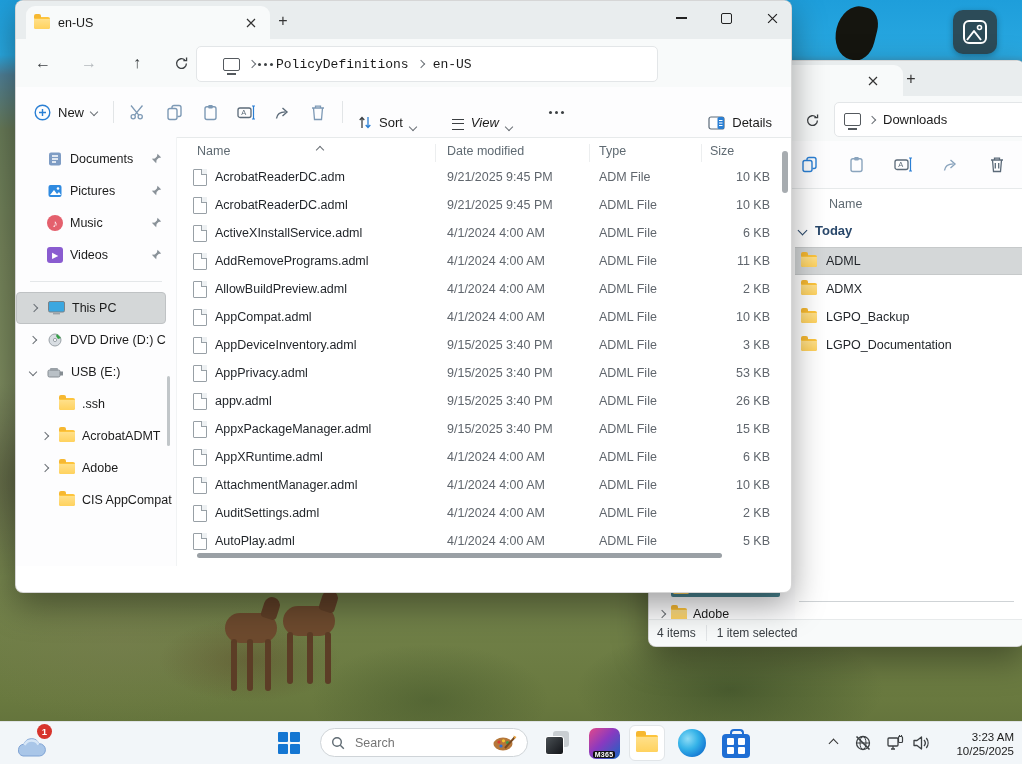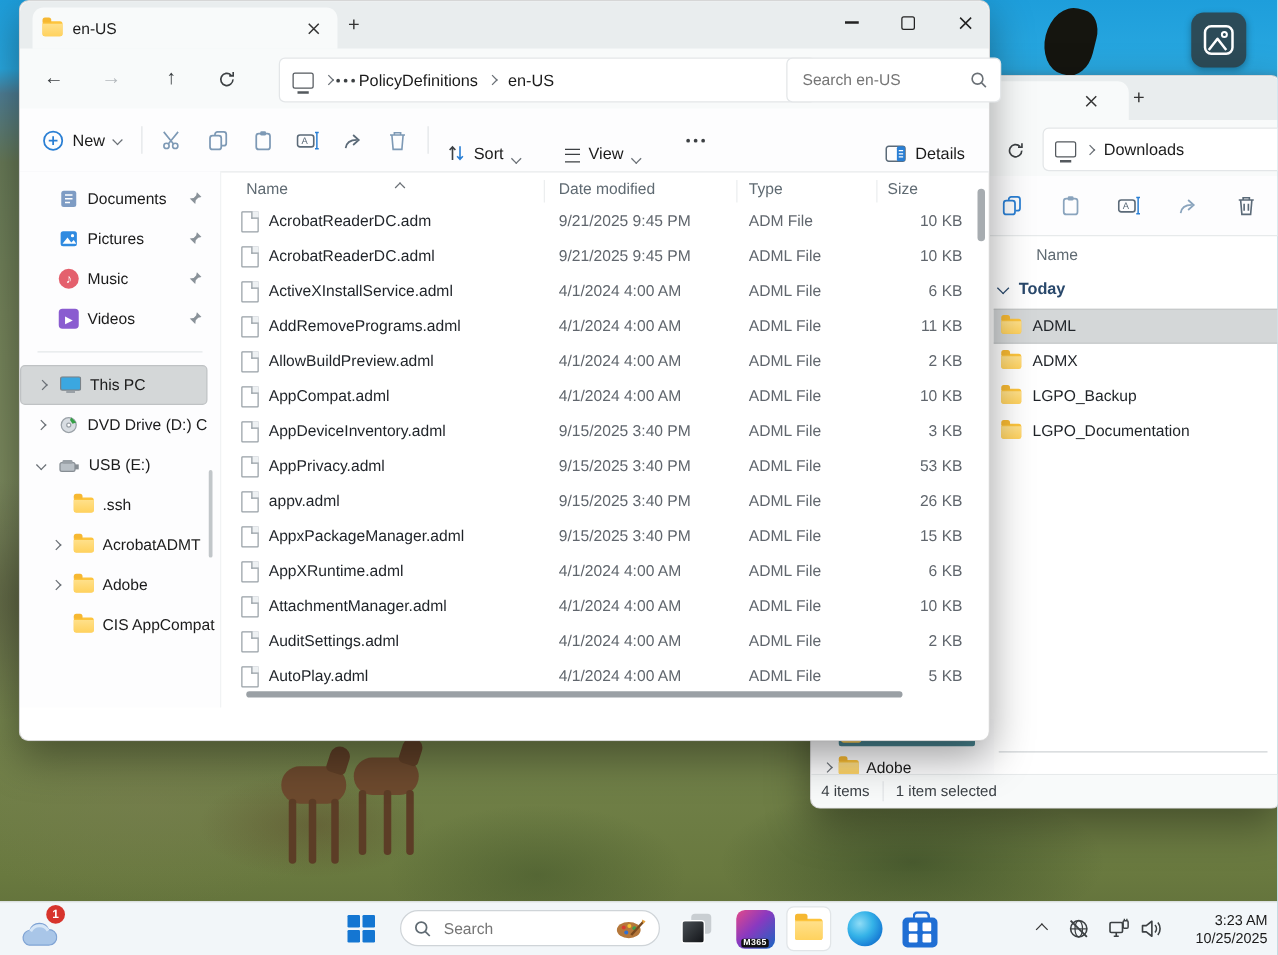--- a/index.html
+++ b/index.html
@@ -56,21 +56,21 @@
   .tabclose{margin-left:auto;width:22px;height:22px;display:flex;align-items:center;justify-content:center;border-radius:4px;}
   .newtab{position:absolute;left:255px;top:8px;width:24px;height:24px;display:flex;align-items:center;justify-content:center;font-size:16px;color:#333;}
   .caption{position:absolute;top:4px;height:26px;width:40px;display:flex;align-items:center;justify-content:center;}
   .cap-min{left:645px;} .cap-max{left:690px;} .cap-close{left:736px;}
   .minbar{width:11px;height:1.5px;background:#222;}
   .maxbox{width:9px;height:9px;border:1.3px solid #222;border-radius:2px;}
 
   #mainwin .addr{top:38px;height:48px;}
   .navbtn{position:absolute;top:10px;width:30px;height:28px;display:flex;align-items:center;justify-content:center;font-size:16px;color:#3c4043;}
   .navbtn.dis{color:#b4b9bd;}
-  #addrpill{left:207px;top:7px;width:408px;height:34px;padding:0 10px;gap:9px;}
+  #addrpill{left:180px;top:7px;width:408px;height:34px;padding:0 26px;gap:9px;font-family:Liberation Mono, monospace;}
   #searchpill{left:613px;top:7px;width:150px;height:34px;padding:0 10px;}
   #searchpill input,#tbsearch input{border:0;outline:0;background:transparent;flex:1;font-family:inherit;font-size:12.5px;color:#444;min-width:0;}
 
   #mainwin .toolbar{top:86px;height:50px;display:flex;align-items:center;}
   .newbtn{display:flex;align-items:center;gap:7px;padding:0 10px;margin-left:8px;height:36px;border-radius:5px;}
   .tgroup{display:flex;align-items:flex-end;gap:7px;height:36px;padding:0 9px;border-radius:5px;}
 
   #sidebar{position:absolute;left:0;top:136px;width:160px;bottom:26px;overflow:hidden;background:#fdfdfe;padding-top:6px;box-sizing:border-box;}
   .srow{height:32px;display:flex;align-items:center;gap:7px;padding-left:10px;font-size:12.5px;position:relative;}
   .srow .chslot{width:14px;display:flex;justify-content:center;flex:none;}
@@ -315,27 +315,20 @@
           </svg>
       </div>
       <div class="pill" id="addrpill">
         <span class="moni"></span>
         <span class="ch r sm"></span>
         <span class="dots"></span>
         <span>PolicyDefinitions</span>
         <span class="ch r sm"></span>
         <span>en-US</span>
       </div>
-      <div class="pill" id="searchpill">
-        <input placeholder="Search en-US" style="">
-        <svg width="14" height="14" viewBox="0 0 14 14">
-            <circle cx="6" cy="6" r="4.3" fill="none" stroke="#6a7076" stroke-width="1.3"></circle>
-            <path d="M9.3 9.3 L12.7 12.7" stroke="#6a7076" stroke-width="1.3"></path>
-          </svg>
-      </div>
     </div>
 
     <div class="toolbar">
       <div class="newbtn">
         <svg width="17" height="17" viewBox="0 0 17 17">
             <circle cx="8.5" cy="8.5" r="7.3" fill="none" stroke="#2a7fd4" stroke-width="1.4"></circle>
             <path d="M8.5 5 v7 M5 8.5 h7" stroke="#2a7fd4" stroke-width="1.4"></path>
           </svg>
         <span>New</span>
         <span class="ch d sm"></span>
@@ -380,21 +373,21 @@
       </span>
       <span class="vdiv" style="margin:0 6px;"></span>
       <div class="tgroup">
         <svg width="14" height="15" viewBox="0 0 14 15">
             <path d="M4 13 V2.5 M1.7 5 L4 2.5 L6.3 5" fill="none" stroke="#3c4043" stroke-width="1.3"></path>
             <path d="M10 2 V12.5 M7.7 10 L10 12.5 L12.3 10" fill="none" stroke="#2a7fd4" stroke-width="1.3"></path>
           </svg>
         <span>Sort</span>
         <span class="ch d sm"></span>
       </div>
-      <div class="tgroup" style="margin-left:18px;">
+      <div class="tgroup" style="margin-left:18px;font-style:italic;">
         <span class="lines3"></span>
         <span>View</span>
         <span class="ch d sm"></span>
       </div>
       <span class="icobtn" style="margin-left:18px;">
           <span class="dots"></span>
         </span>
       <div class="tgroup" style="margin-left:auto;margin-right:10px;">
         <svg width="17" height="14" viewBox="0 0 17 14">
             <rect x="1" y="1" width="15" height="12" rx="2" fill="none" stroke="#5b6a78" stroke-width="1.2"></rect>

